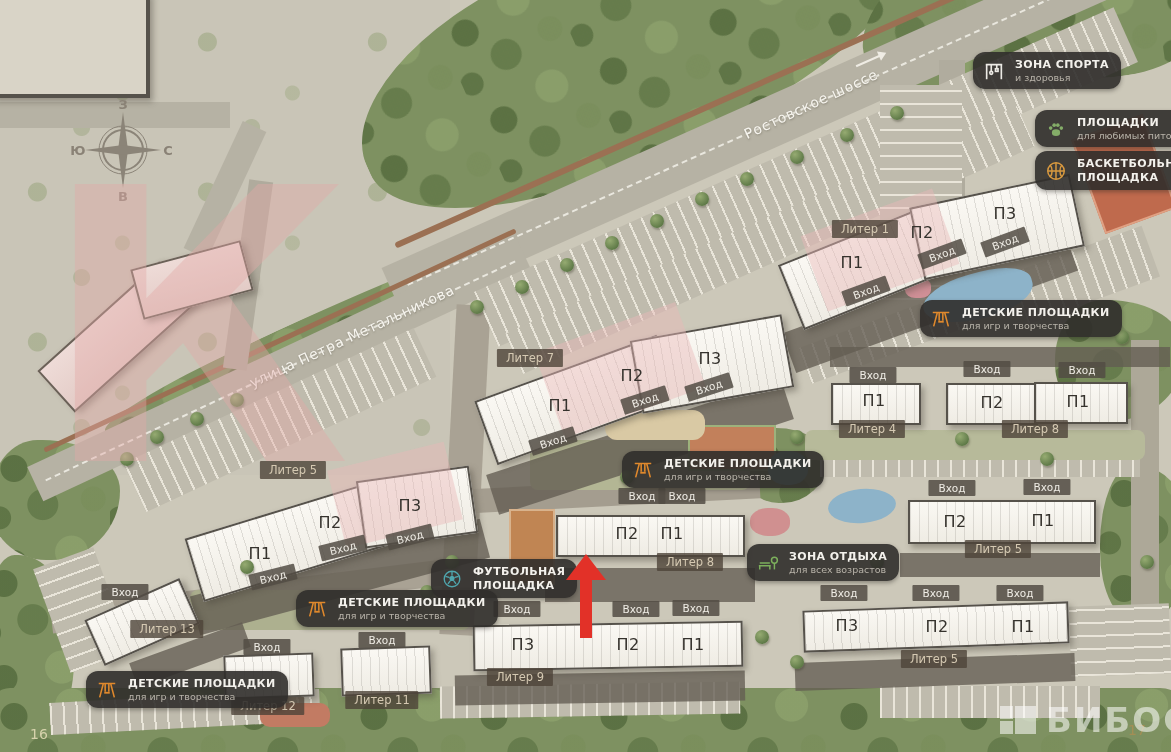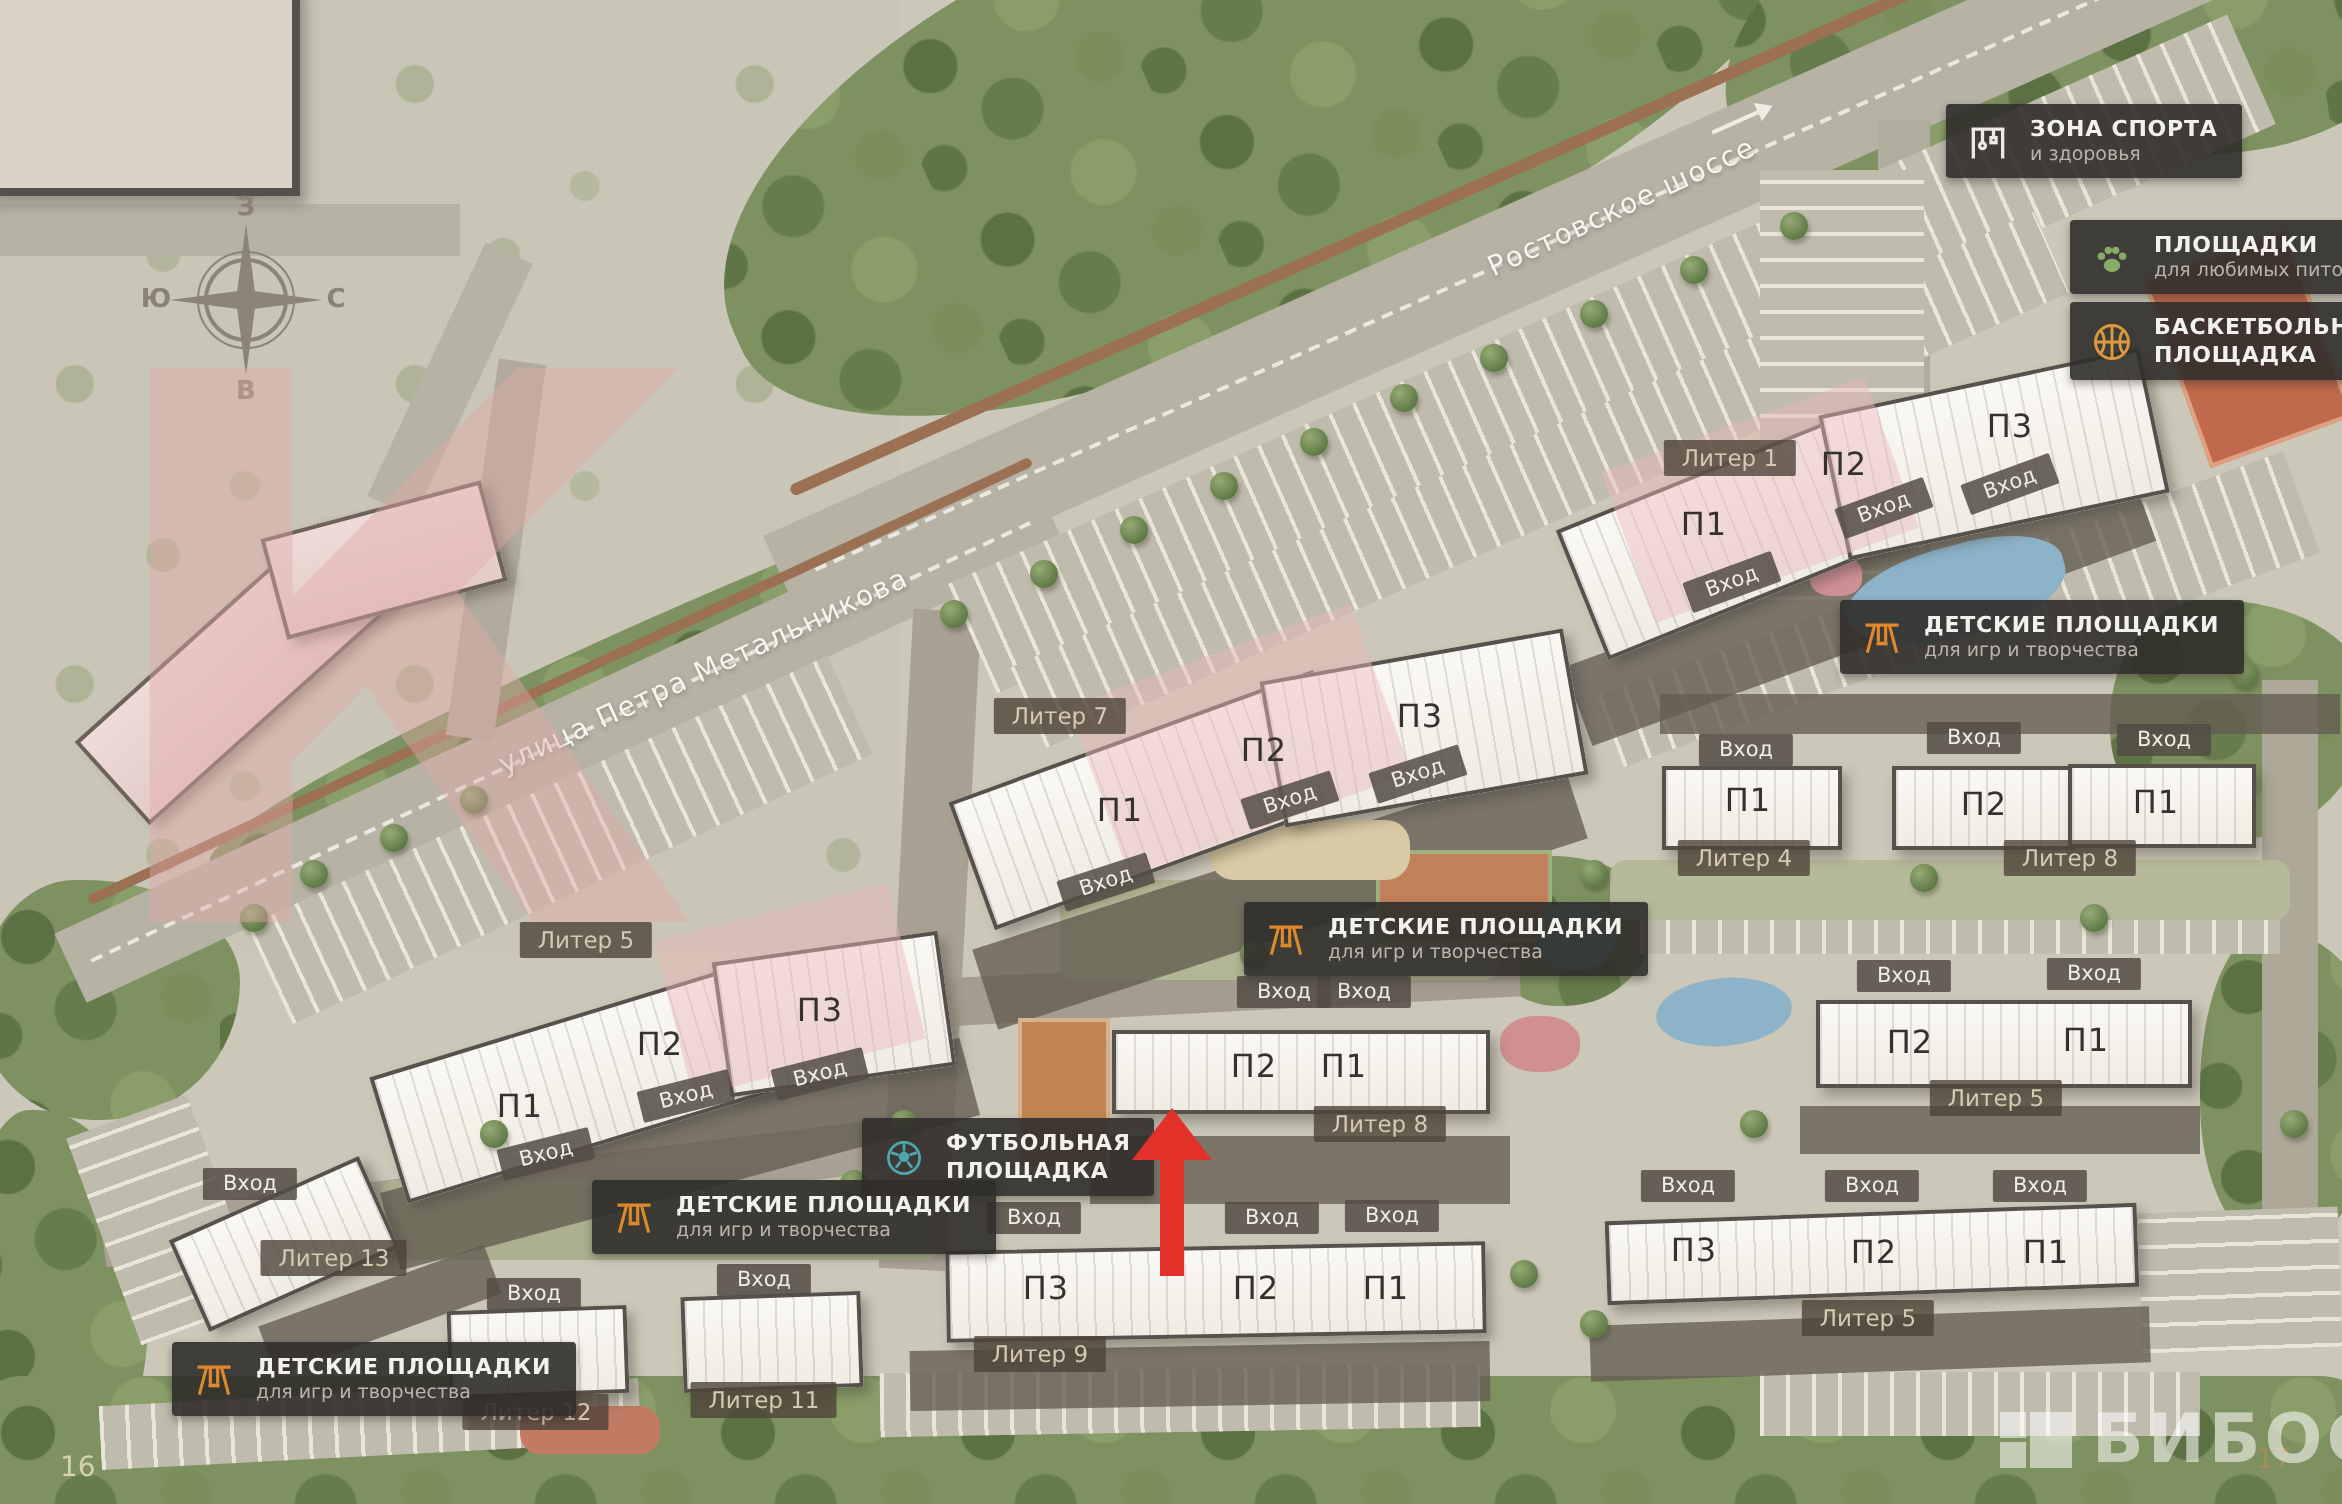--- a/index.html
+++ b/index.html
@@ -71,21 +71,21 @@
     font-size:11.5px;padding:2px 9px;white-space:nowrap;border-radius:1px;
     transform:translate(-50%,-50%);
   }
   .street-label{
     position:absolute;color:#f7f5ef;font-size:14px;letter-spacing:.8px;white-space:nowrap;
     text-shadow:0 1px 2px rgba(90,85,70,.5);
   }
   
   .amenity{
     position:absolute;display:flex;align-items:center;gap:9px;
-    background:rgba(48,46,43,.9);border-radius:2px;padding:6px 12px 6px 9px;
+    background:rgba(48,46,43,.9);border-radius:12px;padding:6px 12px 6px 9px;
     box-shadow:0 2px 4px rgba(40,38,32,.4);white-space:nowrap;
   }
   .amenity .atext b{display:block;font-size:11px;font-weight:bold;color:#f3f1ec;letter-spacing:.4px;font-style:normal;}
   .amenity .atext i{display:block;font-size:9.5px;color:#b9b4aa;font-style:normal;margin-top:1px;}
   .amenity.bold-sub .atext i{font-size:11px;font-weight:bold;color:#f3f1ec;letter-spacing:.4px;}
   .aicon{display:flex;align-items:center;justify-content:center;width:24px;height:24px;}
   
   .compass{position:absolute;width:100px;height:100px;}
   .compass span{
     position:absolute;transform:translate(-50%,-50%);
@@ -357,20 +357,33 @@
       <svg viewBox="0 0 24 24" width="22" height="22" fill="none" stroke="#e0892c" stroke-width="1.7">
           <path d="M4 20L8 5h8l4 15M3 5h18M10 5v9M14 5v9"></path>
           <rect x="9" y="14" width="6" height="2" fill="#e0892c" stroke="none"></rect>
         </svg>
     </span>
     <span class="atext">
         <b>ДЕТСКИЕ ПЛОЩАДКИ</b>
         <i>для игр и творчества</i>
       </span>
   </div>
+  <div class="amenity" style="left:747px;top:544px;">
+    <span class="aicon">
+      <svg viewBox="0 0 24 24" width="22" height="22" fill="none" stroke="#7cb05c" stroke-width="1.6">
+          <path d="M2 15h13M3 15v4M14 15v4M3 12h11"></path>
+          <circle cx="19" cy="9" r="3.2"></circle>
+          <path d="M19 12v7"></path>
+        </svg>
+    </span>
+    <span class="atext">
+        <b>ЗОНА ОТДЫХА</b>
+        <i>для всех возрастов</i>
+      </span>
+  </div>
   <div class="amenity bold-sub" style="left:431px;top:559px;">
     <span class="aicon">
       <svg viewBox="0 0 24 24" width="22" height="22" fill="none" stroke="#4fa6ad" stroke-width="1.5">
           <circle cx="12" cy="12" r="8.5"></circle>
           <path d="M12 8l3.2 2.3-1.2 3.8h-4L8.8 10.3z" fill="#4fa6ad" stroke="none"></path>
           <path d="M12 8V4M15.2 10.3l3.8-1.2M14 14.1l2.4 3.2M10 14.1l-2.4 3.2M8.8 10.3L5 9.1"></path>
         </svg>
     </span>
     <span class="atext">
         <b>ФУТБОЛЬНАЯ</b>

